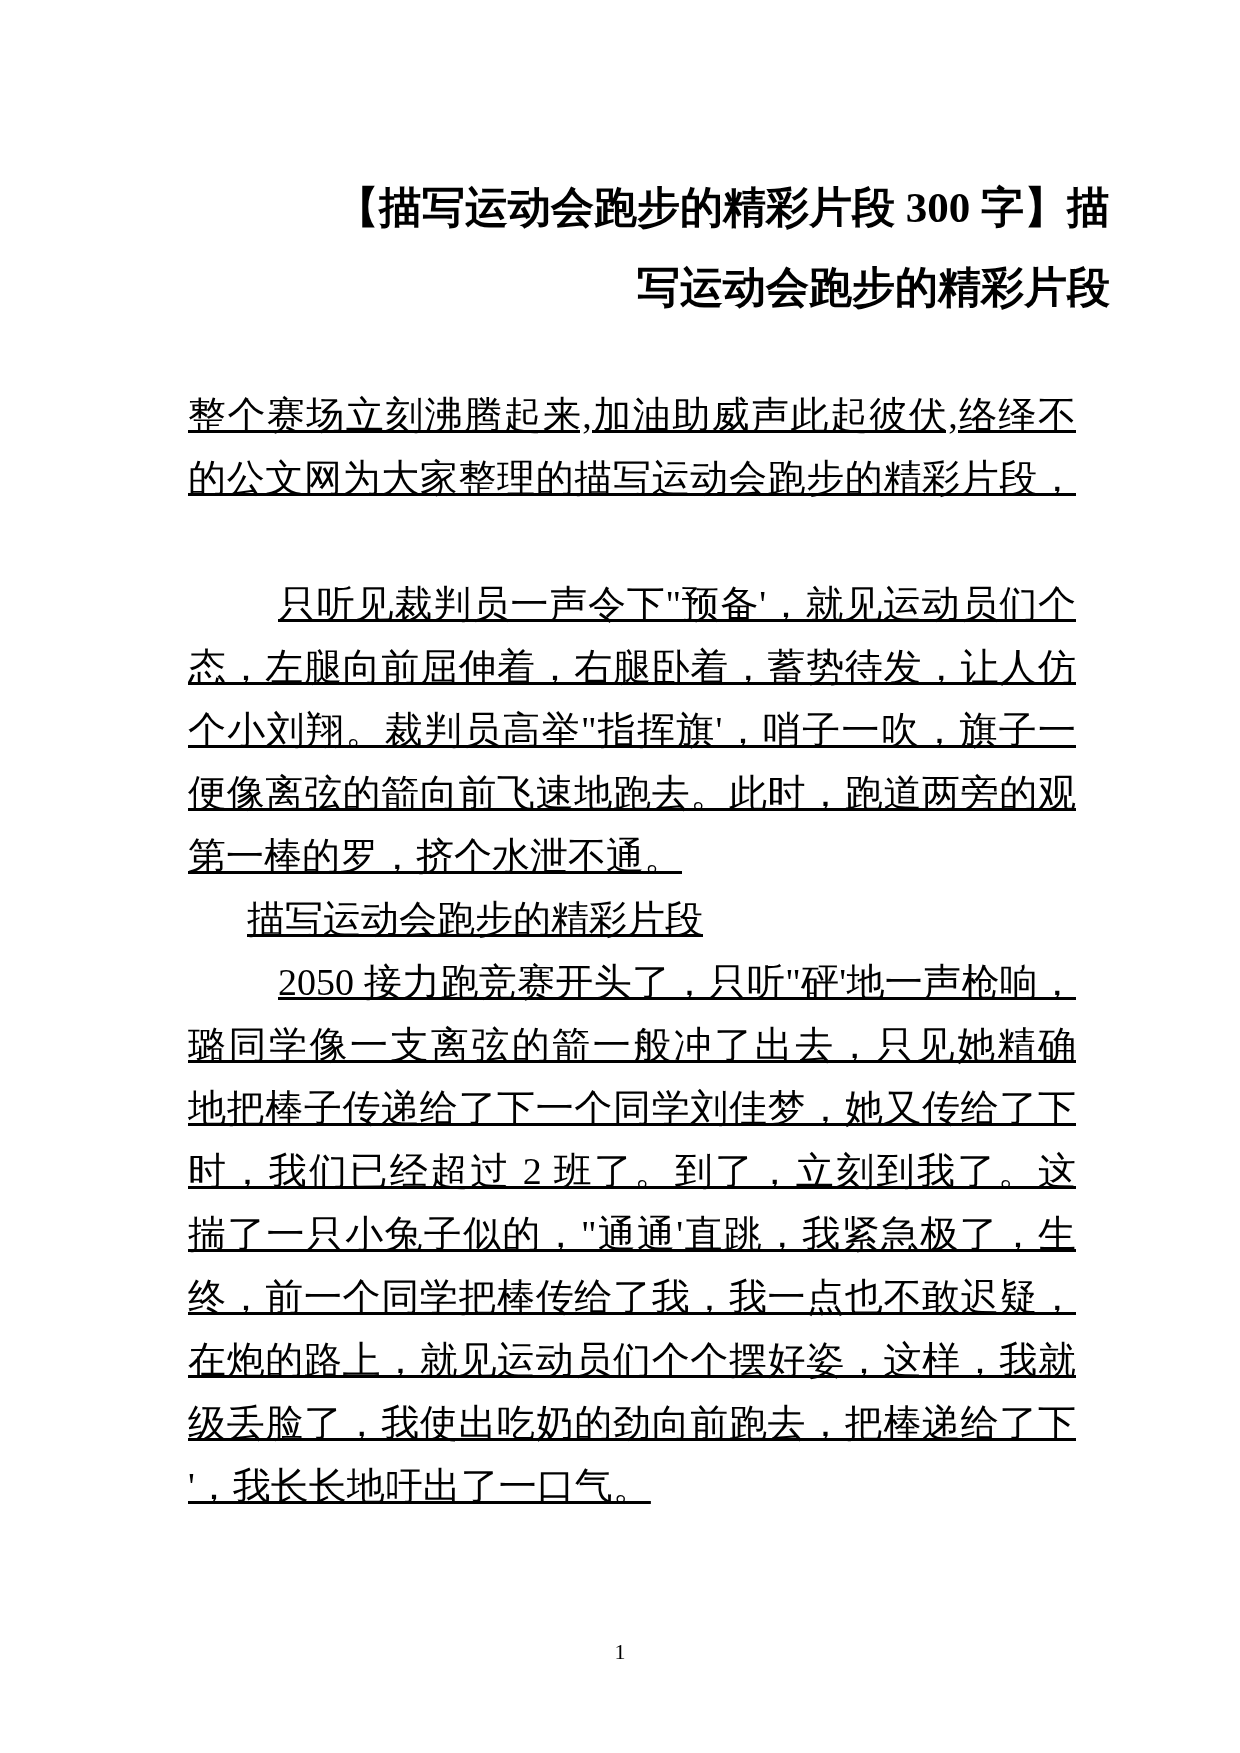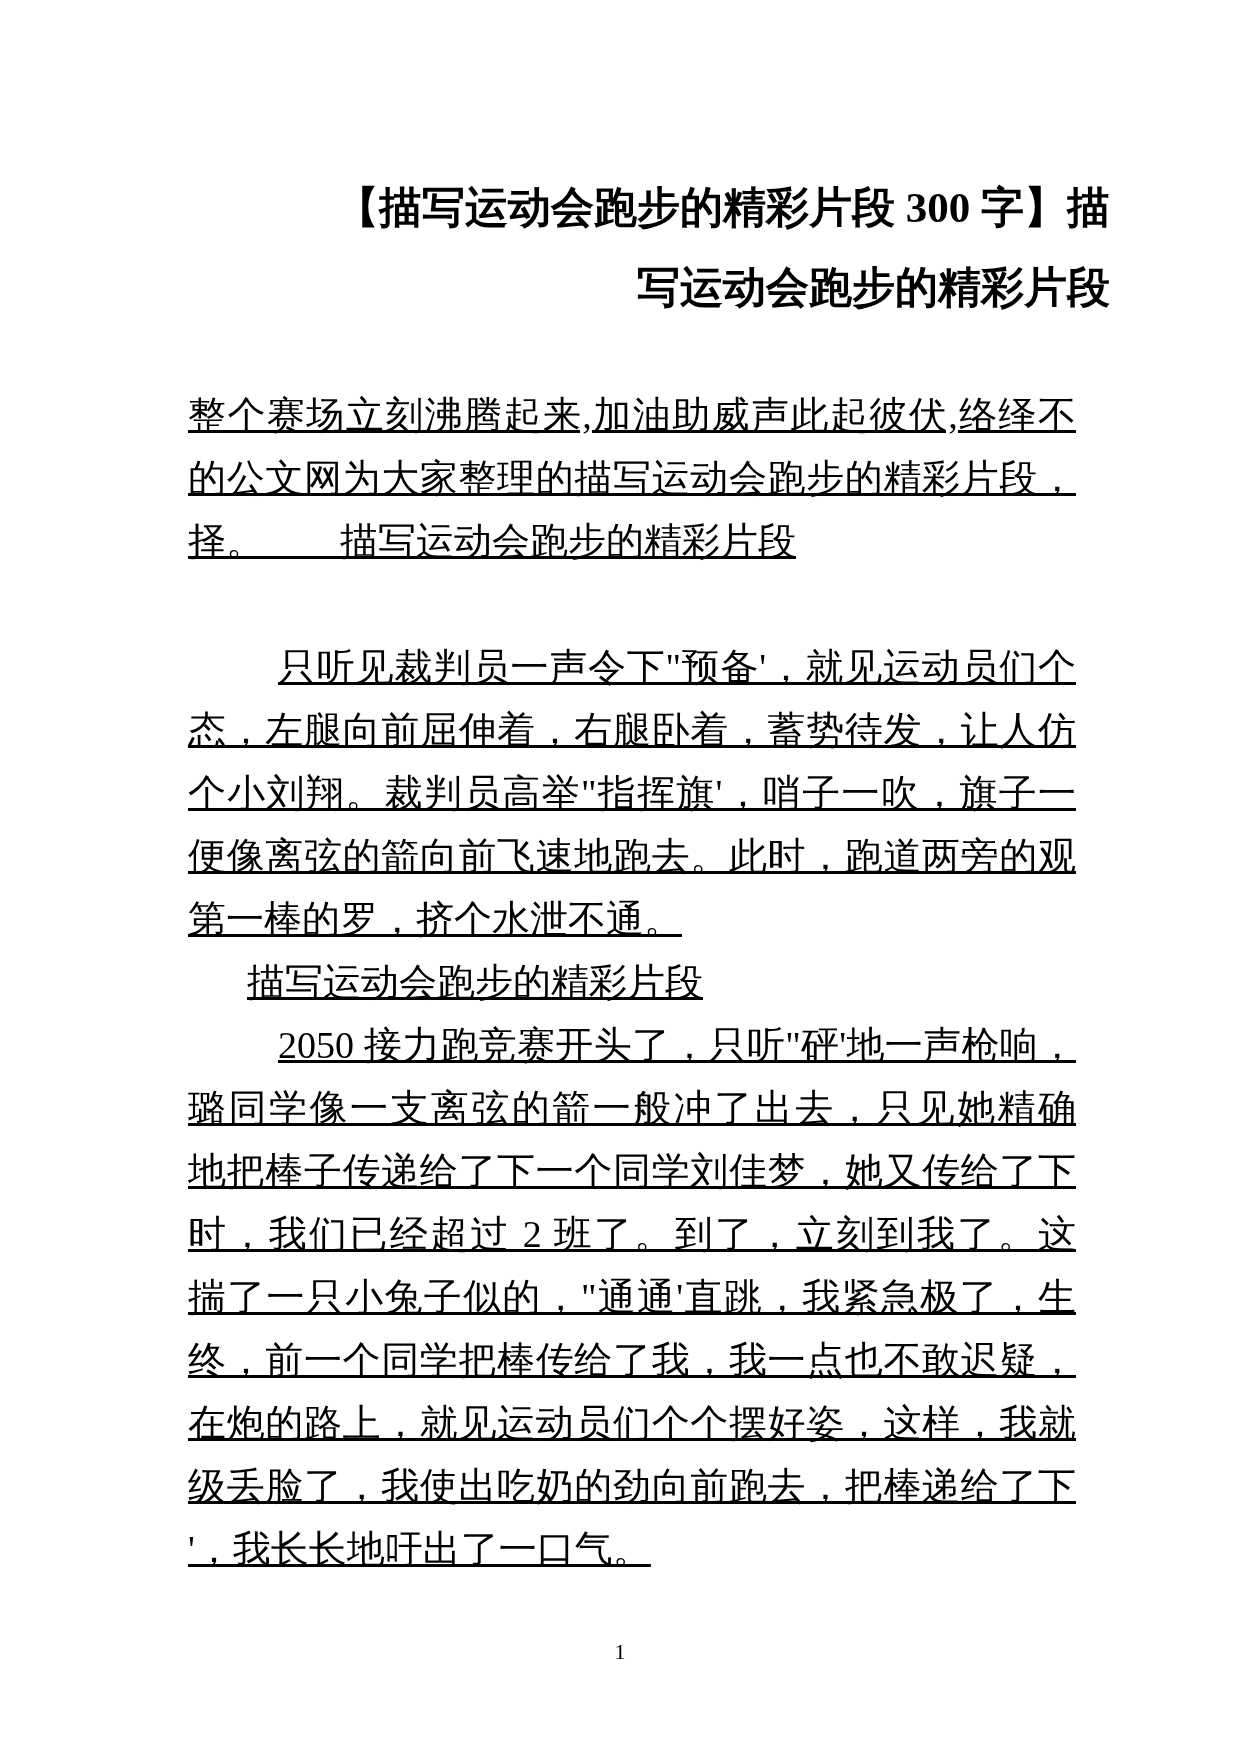--- a/index.html
+++ b/index.html
@@ -30,21 +30,20 @@
 <div class="page">
 
   <div class="title">
     <div class="t-line">【描写运动会跑步的精彩片段 300 字】描</div>
     <div class="t-line">写运动会跑步的精彩片段</div>
   </div>
 
   <div class="content" id="body-lines">
       <div class="line full">整个赛场立刻沸腾起来,加油助威声此起彼伏,络绎不绝。下面是我</div>
       <div class="line full">的公文网为大家整理的描写运动会跑步的精彩片段，供大家参考选</div>
-      <div class="line">择。　　描写运动会跑步的精彩片段</div>
       <div class="line"></div>
       <div class="line full" style="padding-left: 90px;">只听见裁判员一声令下"预备'，就见运动员们个个摆好姿</div>
       <div class="line full">态，左腿向前屈伸着，右腿卧着，蓄势待发，让人仿佛看到了一个</div>
       <div class="line full">个小刘翔。裁判员高举"指挥旗'，哨子一吹，旗子一挥，运动员们</div>
       <div class="line full">便像离弦的箭向前飞速地跑去。此时，跑道两旁的观众已围成了一</div>
       <div class="line">第一棒的罗，挤个水泄不通。</div>
       <div class="line" style="padding-left: 59px;">描写运动会跑步的精彩片段</div>
       <div class="line full" style="padding-left: 90px;">2050 接力跑竞赛开头了，只听"砰'地一声枪响，第一棒的罗</div>
       <div class="line full">璐同学像一支离弦的箭一般冲了出去，只见她精确　　　　　　　　　　无误</div>
       <div class="line full">地把棒子传递给了下一个同学刘佳梦，她又传给了下一个同学，这</div>

